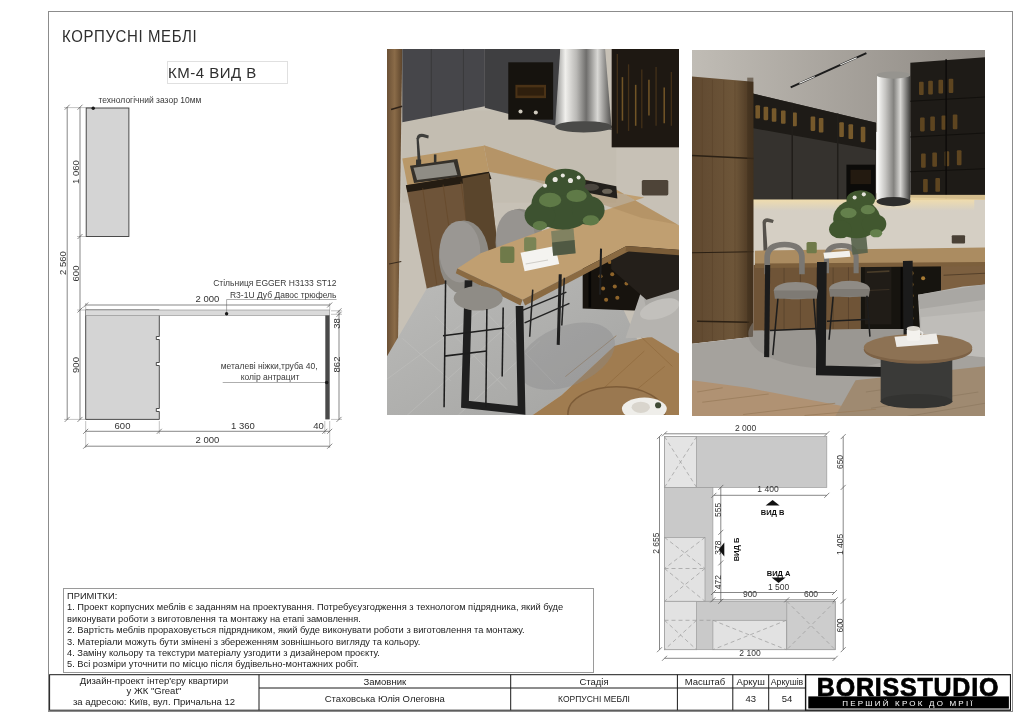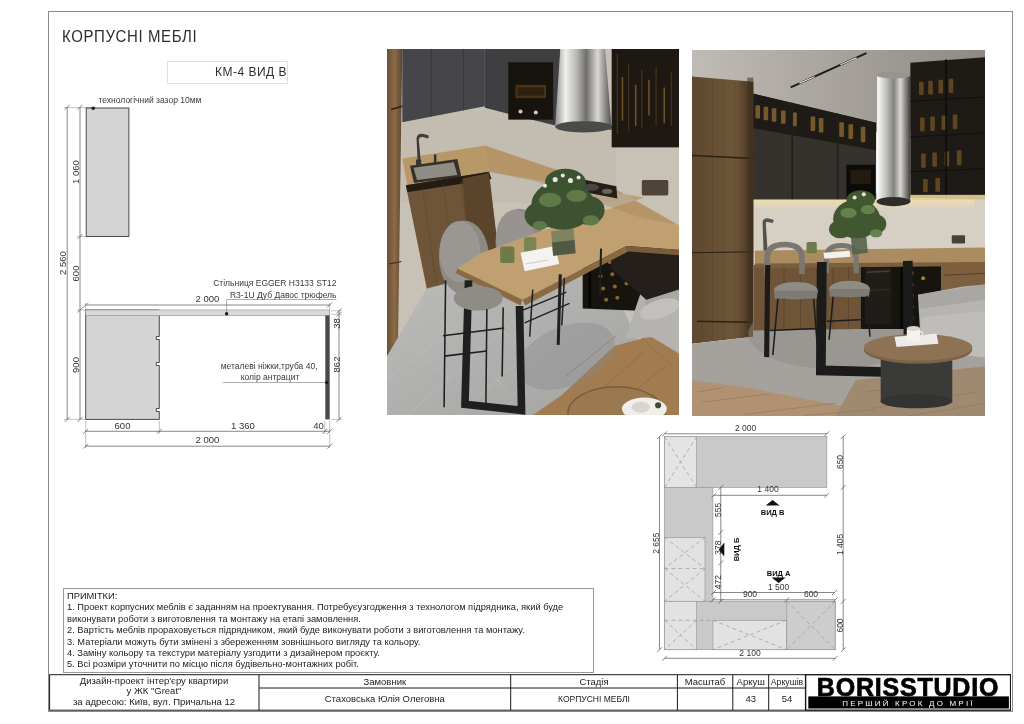--- a/index.html
+++ b/index.html
@@ -8,21 +8,21 @@
   #page{position:relative;width:1024px;height:724px;background:#fff;overflow:hidden;border-radius:10px;}
 </style>
 </head>
 <body>
 <div id="page">
 
 <div class="abs" style="left:48px;top:11px;width:963px;height:699px;border:1px solid #8c8c8c;"></div>
 
 <div class="abs" style="left:62px;top:27px;font-size:15px;letter-spacing:0.6px;color:#2e2e2e;transform:scaleY(1.08);transform-origin:left top;">КОРПУСНІ МЕБЛІ</div>
 
-<div class="abs" style="left:167px;top:61px;width:119px;height:21px;border:1px solid #e0e0e0;background:#fff;text-align:right;line-height:21px;font-size:12px;letter-spacing:0.5px;color:#2e2e2e;">КМ-4 ВИД В</div>
+<div class="abs" style="left:167px;top:61px;width:119px;height:21px;border:1px solid #e0e0e0;background:#fff;text-align:left;line-height:21px;font-size:15px;letter-spacing:0.5px;color:#2e2e2e;">КМ-4 ВИД В</div>
 
 <svg class="abs" style="left:40px;top:85px;" width="320" height="375" viewBox="40 85 320 375" xmlns="http://www.w3.org/2000/svg">
   <g fill="none" stroke="#9a9a9a" stroke-width="0.6">
 
     <line x1="64" y1="107.6" x2="93" y2="107.6"></line>
     <line x1="77" y1="236.5" x2="88" y2="236.5"></line>
     <line x1="77" y1="310" x2="88" y2="310"></line>
     <line x1="64" y1="419.4" x2="88" y2="419.4"></line>
     <line x1="85.7" y1="310" x2="85.7" y2="303"></line>
     <line x1="329.7" y1="310" x2="329.7" y2="303"></line>

